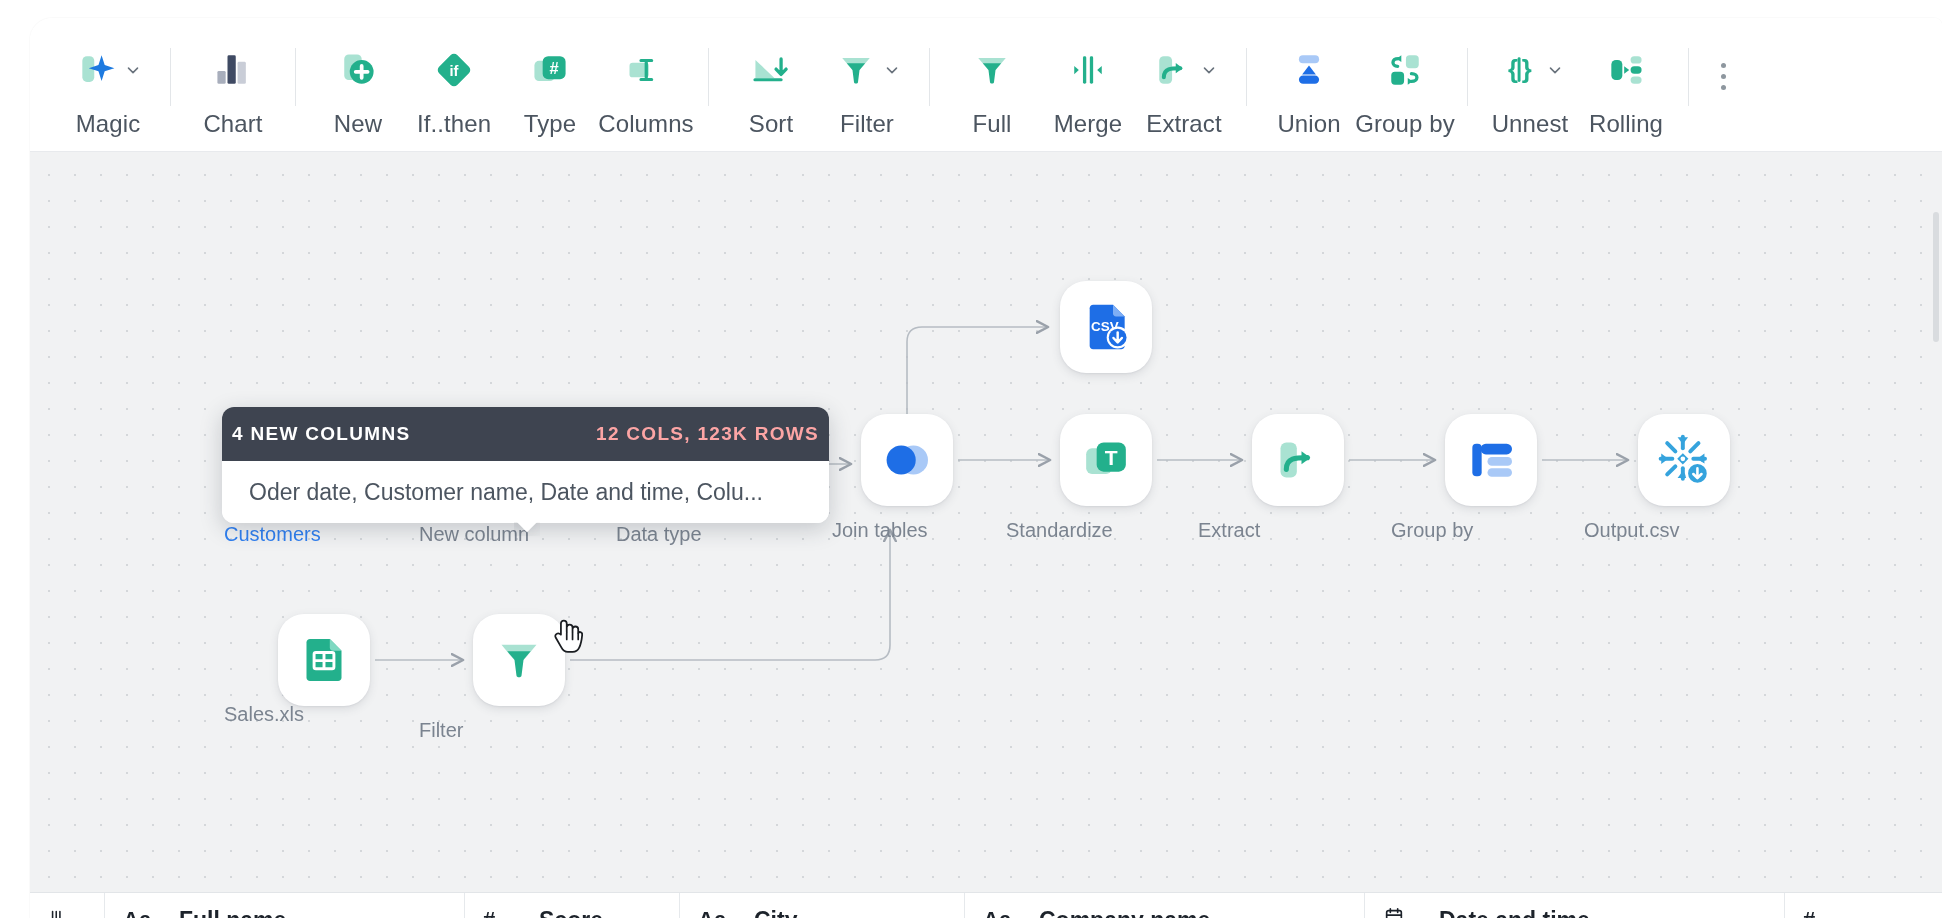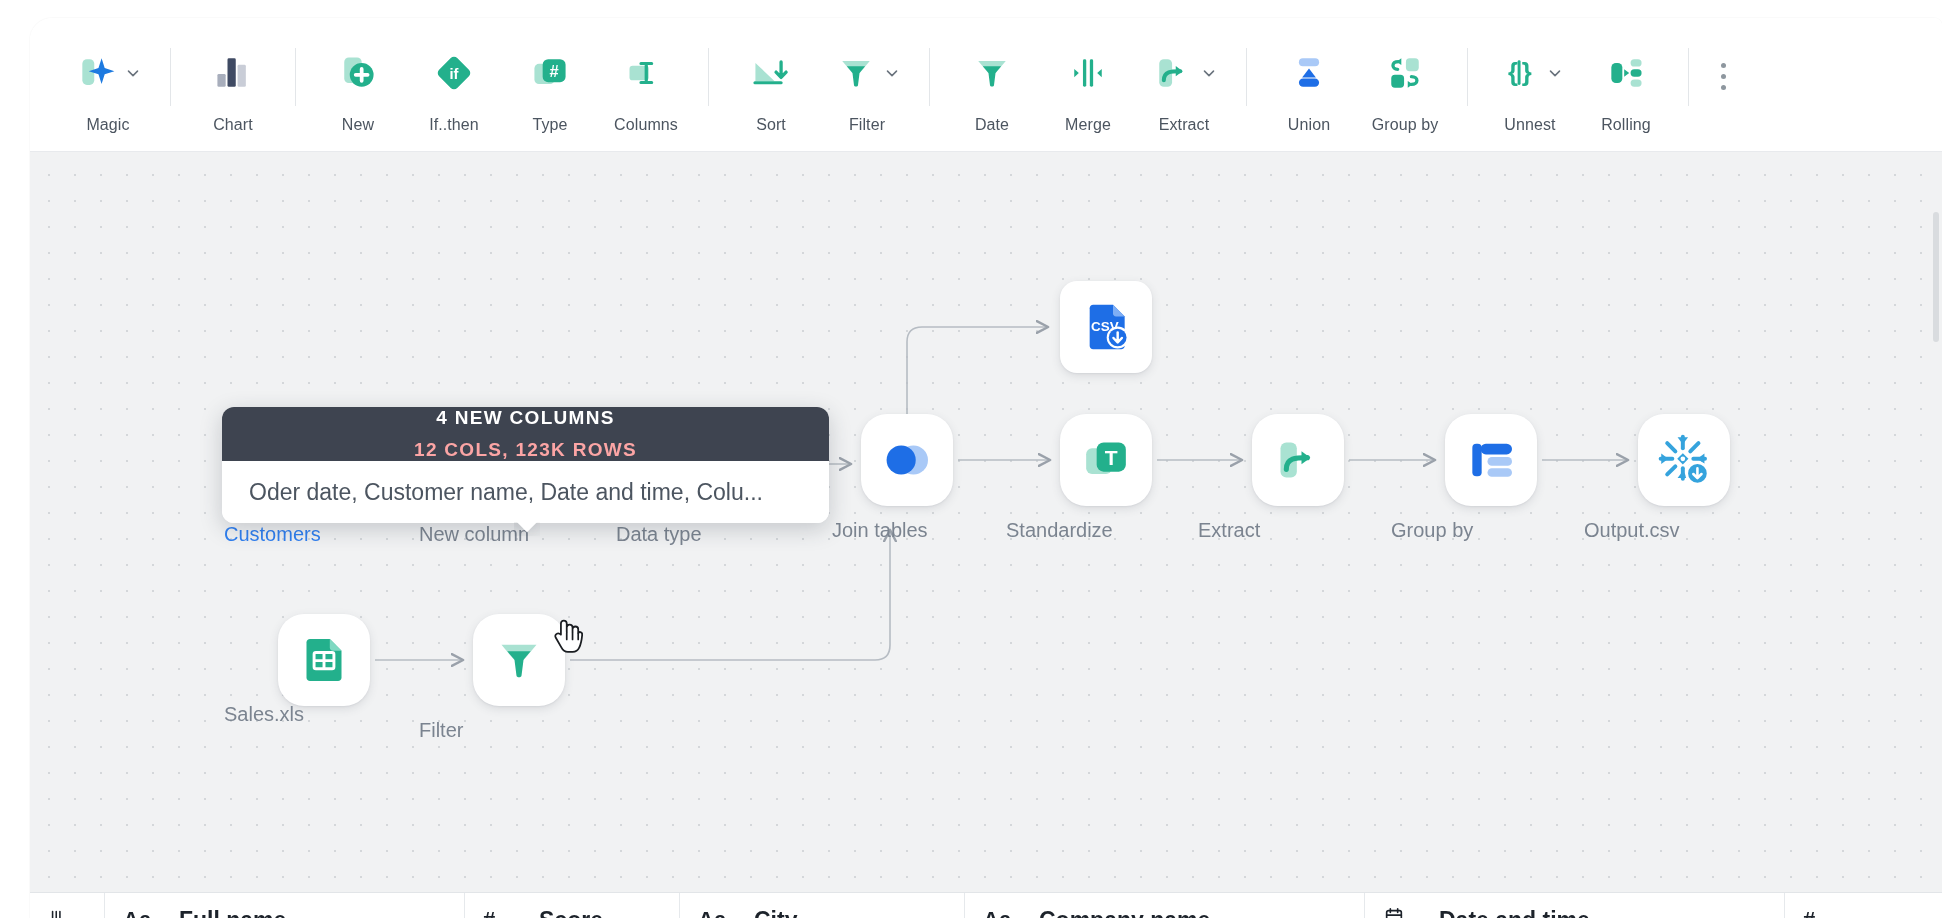--- a/index.html
+++ b/index.html
@@ -55,21 +55,21 @@
   }
   .tool .glyph-row {
     height: 52px;
     display: flex;
     align-items: center;
     justify-content: flex-start;
     gap: 5px;
   }
   .tool .label {
     margin-top: 18px;
-    font-size: 16px;
+    font-size: 24px;
     color: #4c5560;
     letter-spacing: 0.1px;
     white-space: nowrap;
   }
   .tool .caret { width: 18px; height: 18px; flex: none; }
   .divider {
     width: 1px;
     height: 58px;
     background: #e3e6e9;
     margin: 10px 14px 0 14px;
@@ -145,22 +145,21 @@
     overflow: visible;
     z-index: 20;
   }
   .tipcard .head {
     height: 54px;
     background: #3e4450;
     border-top-left-radius: 12px;
     border-top-right-radius: 12px;
     display: flex; align-items: center;
     justify-content: space-between;
-    padding: 0 27px;
-    flex-direction: column;
+    padding: 0 10px;
   }
   .tipcard .head .t1 {
     color: #ffffff;
     font-size: 19px;
     font-weight: bold;
     letter-spacing: 1.3px;
   }
   .tipcard .head .t2 {
     color: #fca5a5;
     font-size: 19px;
@@ -330,21 +329,21 @@
         </div>
         <div class="divider"></div>
         <div class="tool">
           <div class="glyph-row">
             <span class="tool-icon"><svg viewBox="0 0 48 48">
                 <path d="M9 11 L39 11 L28 24 L20 24 Z" fill="#a9e2d2"></path>
                 <path d="M20 23 L28 23 L26.2 37 C26.2 39.4 21.8 39.4 21.8 37 Z" fill="#23b08c"></path>
                 <path d="M14 16.6 L34 16.6 L28 23.6 L20 23.6 Z" fill="#23b08c"></path>
               </svg></span>
           </div>
-          <div class="label">Date</div>
+          <div class="label">Full</div>
         </div>
         <div class="tool">
           <div class="glyph-row">
             <span class="tool-icon"><svg viewBox="0 0 48 48">
                 <rect x="18.5" y="9" width="3.6" height="30" rx="1.6" fill="#23b08c"></rect>
                 <rect x="26" y="9" width="3.6" height="30" rx="1.6" fill="#23b08c"></rect>
                 <path d="M9 19.5 L14 24 L9 28.5 Z" fill="#23b08c"></path>
                 <path d="M39 19.5 L34 24 L39 28.5 Z" fill="#23b08c"></path>
               </svg></span>
           </div>
@@ -504,21 +503,21 @@
           <div class="node-label" style="left: 586px; top: 371px; width: 200px;">Data type</div>
           <div class="node" style="left: 831px; top: 262px;">
             <span>
               <svg viewBox="0 0 48 48">
                 <circle cx="29.5" cy="24" r="12.5" fill="#a9c9f7"></circle>
                 <circle cx="19" cy="24" r="12.5" fill="#1e6ee6"></circle>
               </svg>
             </span>
           </div>
           <div class="node-label" style="left: 802px; top: 367px; width: 200px;">Join tables</div>
-          <div class="node" style="left: 1030px; top: 129px; border-radius: 17px;">
+          <div class="node" style="left: 1030px; top: 129px;">
             <span>
               <svg viewBox="0 0 48 48">
                 <path d="M10 8 C10 6.3 11.3 5 13 5 L30 5 L40 15 L40 40 C40 41.7 38.7 43 37 43 L13 43 C11.3 43 10 41.7 10 40 Z" fill="#1e6ee6"></path>
                 <path d="M30 5 L40 15 L32.5 15 C31.1 15 30 13.9 30 12.5 Z" fill="#7eaef5"></path>
                 <text x="23" y="27.5" font-family="Liberation Sans, sans-serif" font-size="11.5" font-weight="bold" fill="#fff" text-anchor="middle">CSV</text>
                 <circle cx="34" cy="33" r="9.4" fill="#fff"></circle>
                 <circle cx="34" cy="33" r="7.6" fill="#1e6ee6"></circle>
                 <path d="M34 28.6 L34 37 M30.4 33.4 L34 37.3 L37.6 33.4" stroke="#fff" stroke-width="2.1" fill="none" stroke-linecap="round" stroke-linejoin="round"></path>
               </svg>
             </span>

